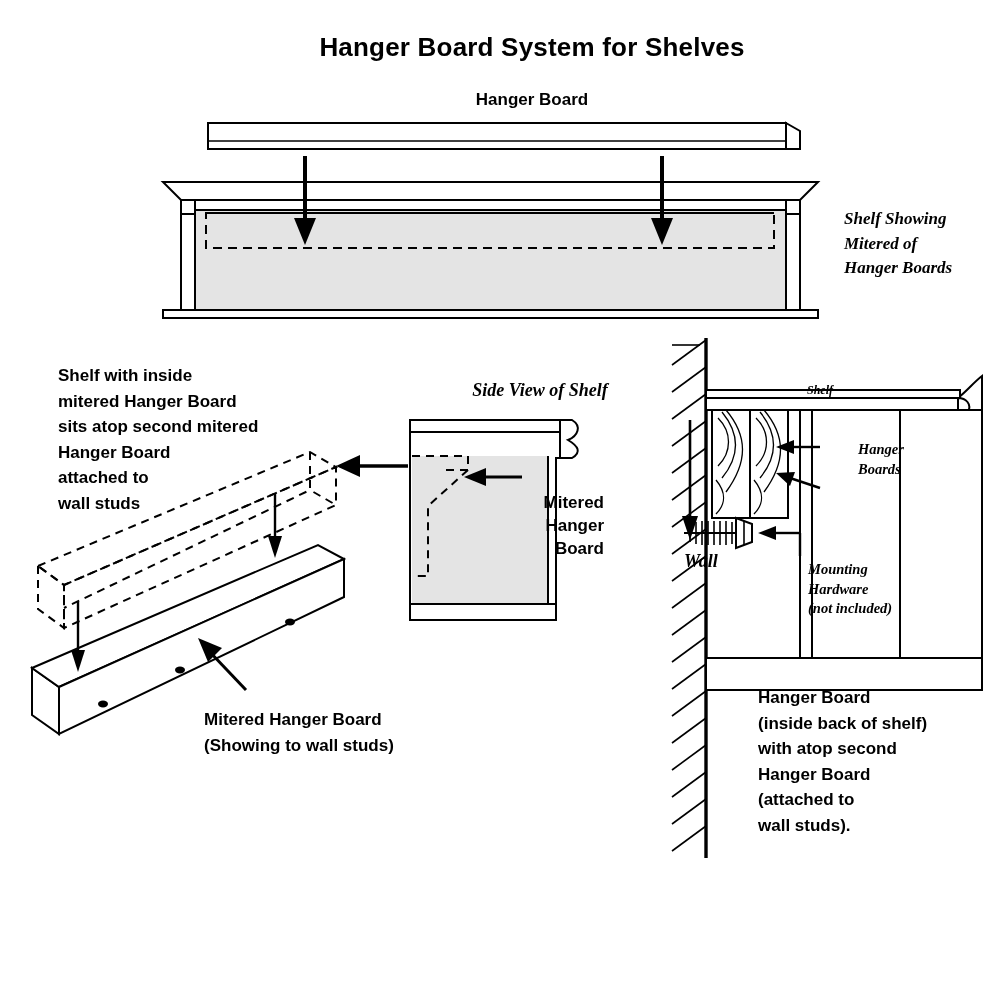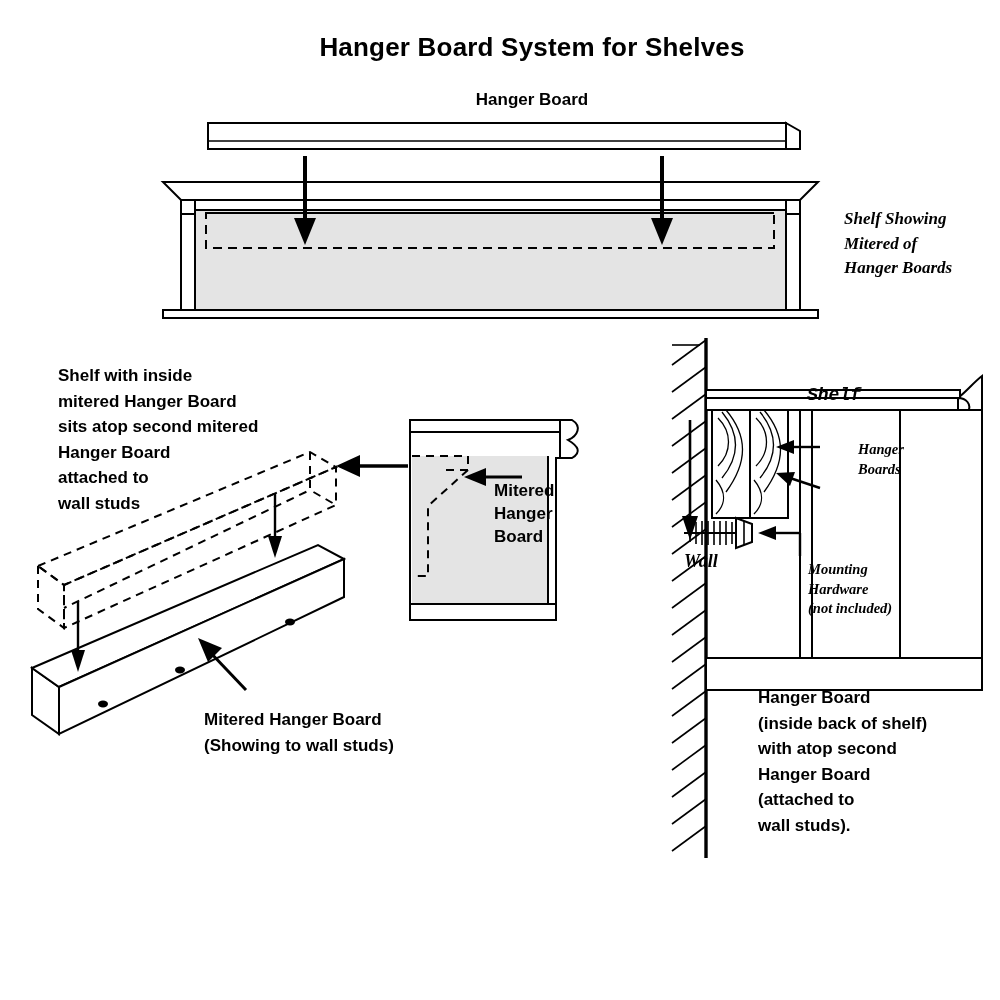--- a/index.html
+++ b/index.html
@@ -271,28 +271,29 @@
     <div>Hanger Board</div>
     <div>attached to</div>
     <div>wall studs</div>
   </div>
 
   <div class="abs bold-note" style="left:172px; top:707px; width:300px;">
     <div>Mitered Hanger Board</div>
     <div>(Showing to wall studs)</div>
   </div>
 
-
-  <div class="abs bold-note" style="left:462px; top:480px; width:110px; text-align:left; line-height:1.35;">
+  <div class="abs italic-note" style="left:398px; top:377px; width:220px; text-align:center; font-size:18px;">Side View of Shelf</div>
+
+  <div class="abs bold-note" style="left:462px; top:492px; width:110px; text-align:right; line-height:1.35;">
     <div>Mitered</div>
     <div>Hanger</div>
     <div>Board</div>
   </div>
 
-  <div class="abs italic-note" style="left:775px; top:382px; width:120px; font-size:18px;font-family:Liberation Mono, monospace;">Shelf</div>
+  <div class="abs italic-note" style="left:775px; top:382px; width:120px; font-size:12px;">Shelf</div>
 
   <div class="abs italic-note" style="left:652px; top:548px; width:80px; font-size:18px;">Wall</div>
 
   <div class="abs italic-sm" style="left:826px; top:440px; width:120px;">
     <div>Hanger</div>
     <div>Boards</div>
   </div>
 
   <div class="abs italic-sm" style="left:776px; top:560px; width:150px;">
     <div>Mounting</div>

